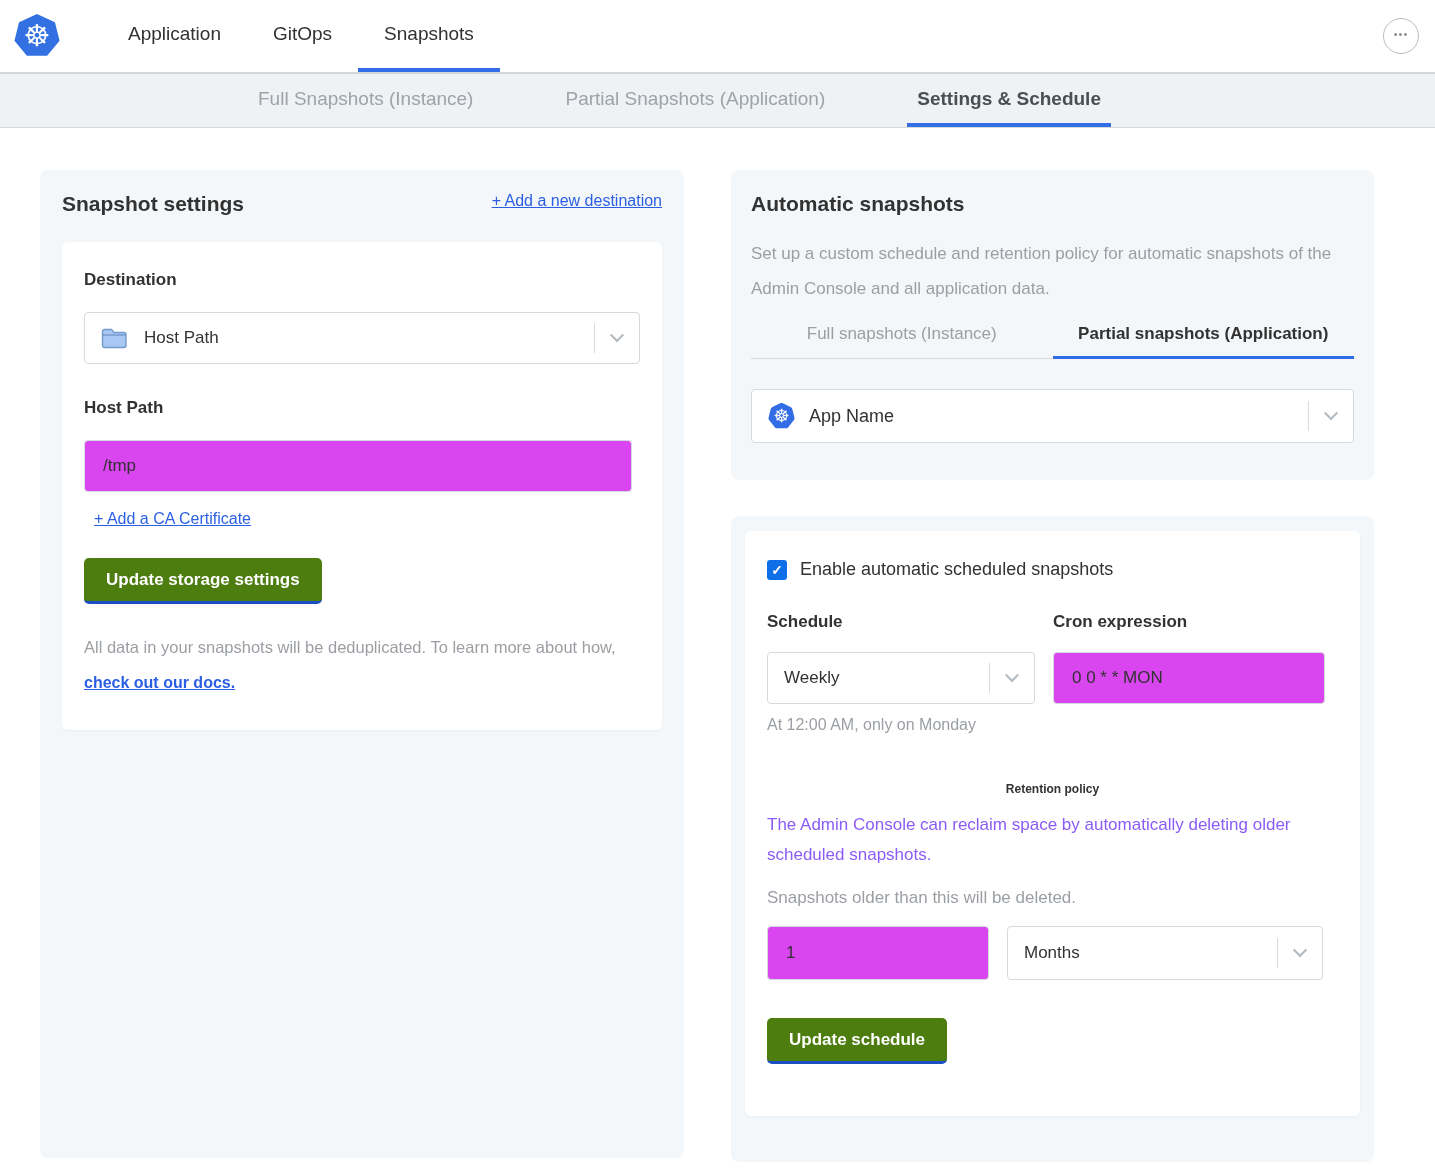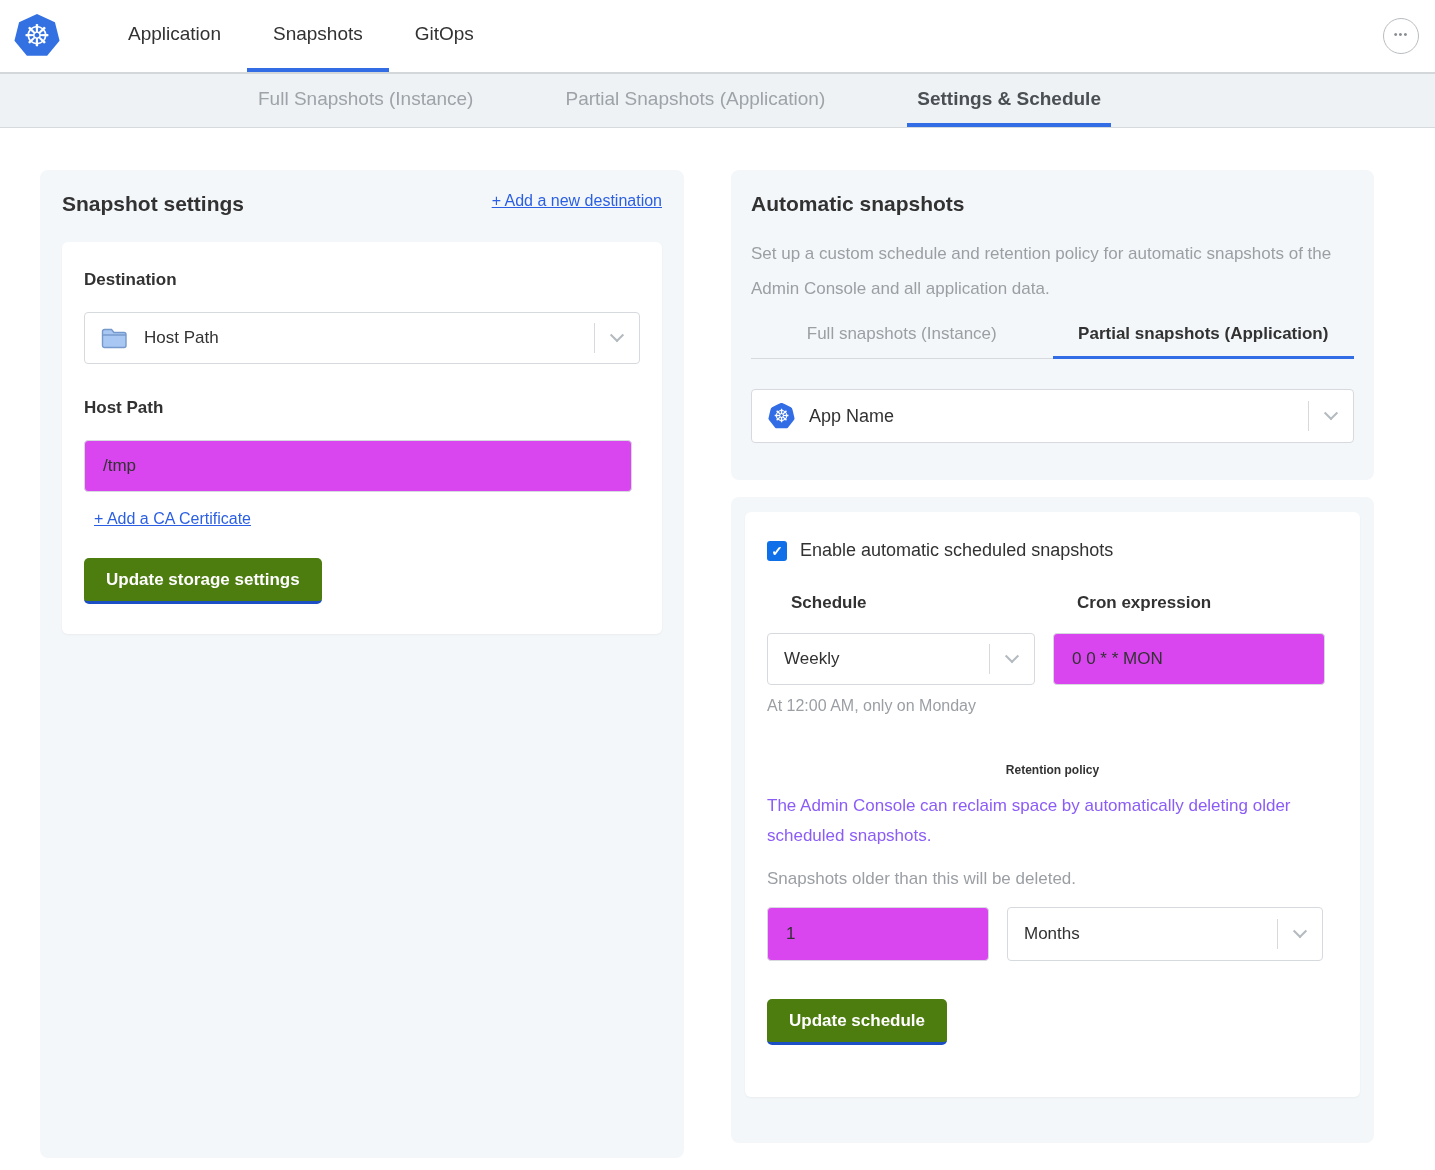--- a/index.html
+++ b/index.html
@@ -26,21 +26,21 @@
   .subnav { height:54px; background:#eef2f4; border-bottom:1px solid #d6dadc;
     display:flex; align-items:stretch; padding-left:248px; }
   .subnav-tab { display:flex; align-items:center; padding:0 10px; margin-right:72px;
     font-size:19px; color:#9da3a8; cursor:pointer; border-bottom:4px solid transparent; font-weight:500; }
   .subnav-tab.active { color:#4a4f54; font-weight:700; border-bottom-color:#326de6; }
 
   
   .main { display:flex; padding:42px 61px 12px 40px; gap:47px; }
   .card { background:#f4f7f9; border-radius:8px; }
   .card-left { width:644px; height:988px; padding:22px; }
-  .col-right { width:643px; display:flex; flex-direction:column; gap:17px; }
+  .col-right { width:643px; display:flex; flex-direction:column; gap:36px; }
   .card-top { height:310px; padding:22px 20px; }
   .card-bottom { height:646px; padding:15px 14px; }
 
   .card-title { font-size:21px; font-weight:700; color:#323232; }
   .card-head-row { display:flex; align-items:flex-start; justify-content:space-between; }
   .gray-text { color:#9b9fa4; font-size:17px; line-height:35px; }
   a.blue-link { color:#2b5fe3; text-decoration:underline; cursor:pointer; font-size:16px; }
   a.blue-link.bold { font-weight:700; }
 
   .desc { margin-top:22px; width:592px; }
@@ -87,21 +87,21 @@
   .check-row { display:flex; align-items:center; cursor:pointer; }
   .checkbox { width:20px; height:20px; background:#0f6fe8; border-radius:3px; position:relative;
     flex:0 0 auto; }
   .checkbox span { position:absolute; left:0; top:0; width:100%; height:100%;
     display:flex; align-items:center; justify-content:center; color:#fff; font-size:14px; font-weight:700; }
   .check-label { margin-left:13px; font-size:18px; color:#323232; }
 
   .sched-grid { display:flex; margin-top:32px; gap:18px; }
   .sched-col-a { width:268px; }
   .sched-col-b { width:272px; }
-  .sched-grid .field-label { display:block; margin-bottom:20px;margin-left:24px; }
+  .sched-grid .field-label { display:block; margin-bottom:20px; }
   .hint { margin-top:12px; font-size:16px; color:#9b9fa4; }
 
   .retention-title { margin-top:48px; font-size:12px; font-weight:700;text-align:center; }
   .retention-desc { margin-top:14px; width:525px; font-size:17px; line-height:30px; color:#8b5cf6; }
   .retention-hint { margin-top:18px; font-size:17px; color:#9b9fa4; }
 
   .retention-row { display:flex; gap:18px; margin-top:18px; }
   .retention-num { width:222px; height:54px; }
   .retention-unit { width:316px; height:54px; }
 
@@ -109,22 +109,22 @@
 </style>
 </head>
 <body>
 
 <div class="header">
   <div class="logo-wrap">
     <div class="k8s-logo">☸</div>
   </div>
   <div class="topnav">
     <div class="topnav-item">Application</div>
+    <div class="topnav-item">GitOps</div>
     <div class="topnav-item active">Snapshots</div>
-    <div class="topnav-item">GitOps</div>
   </div>
   <div class="header-right">
     <div class="ellipsis-btn">•••</div>
   </div>
 </div>
 
 <div class="subnav">
   <div class="subnav-tab">Full Snapshots (Instance)</div>
   <div class="subnav-tab">Partial Snapshots (Application)</div>
   <div class="subnav-tab active">Settings &amp; Schedule</div>
@@ -158,20 +158,21 @@
       <div class="field-label" style="margin-top:34px;">Host Path</div>
 
       <input class="txt-input" style="margin-top: 22px; width: 548px;" type="text" value="/tmp">
 
       <div style="margin-top:18px; padding-left:10px;">
         <a class="blue-link">+ Add a CA Certificate</a>
       </div>
 
       <button class="btn-primary" style="margin-top:30px;">Update storage settings</button>
 
+      <div class="gray-text" style="margin-top:26px; font-size:16.5px; width:560px;"><span>All data in your snapshots will be deduplicated. To learn more about how, </span><a class="blue-link bold">check out our docs.</a></div>
     </div>
   </div>
 
   <div class="col-right">
 
     <div class="card card-top">
       <div class="card-title">Automatic snapshots</div>
       <div class="gray-text" style="margin-top:20px; width:590px;">Set up a custom schedule and retention policy for automatic snapshots of the Admin Console and all application data.</div>
 
       <div class="auto-tabs">

